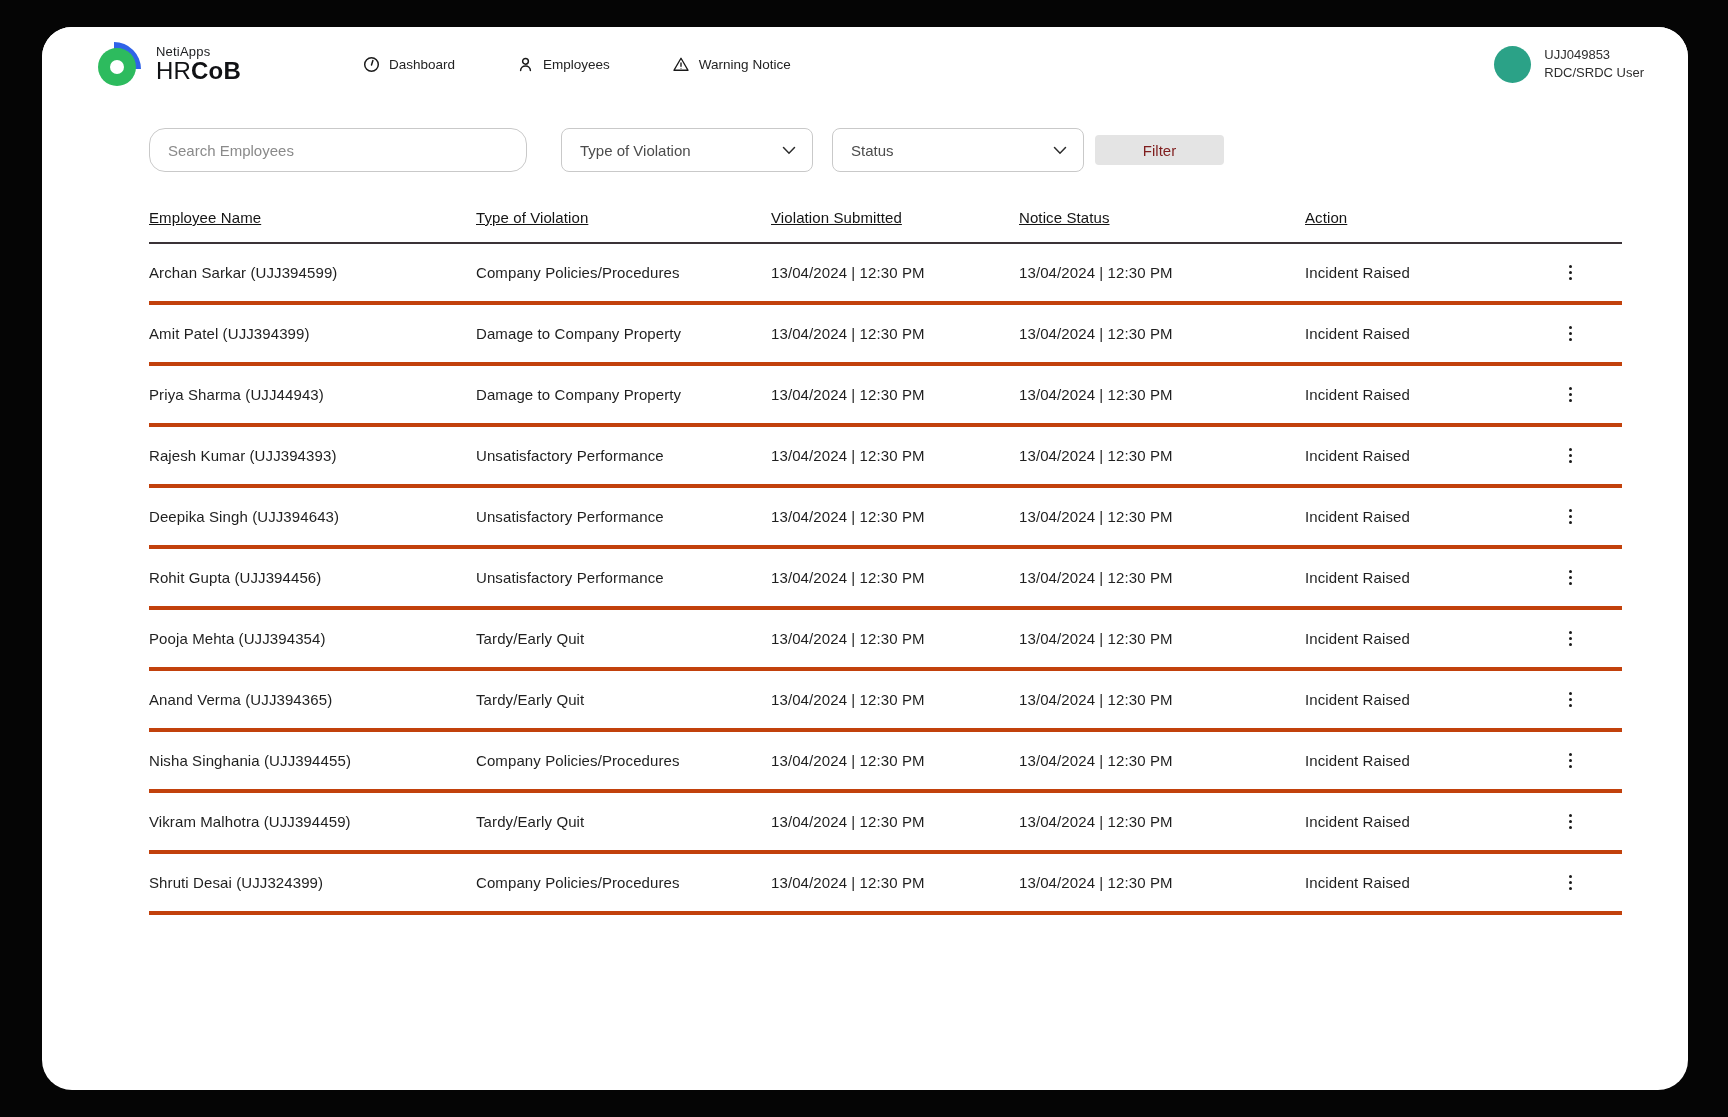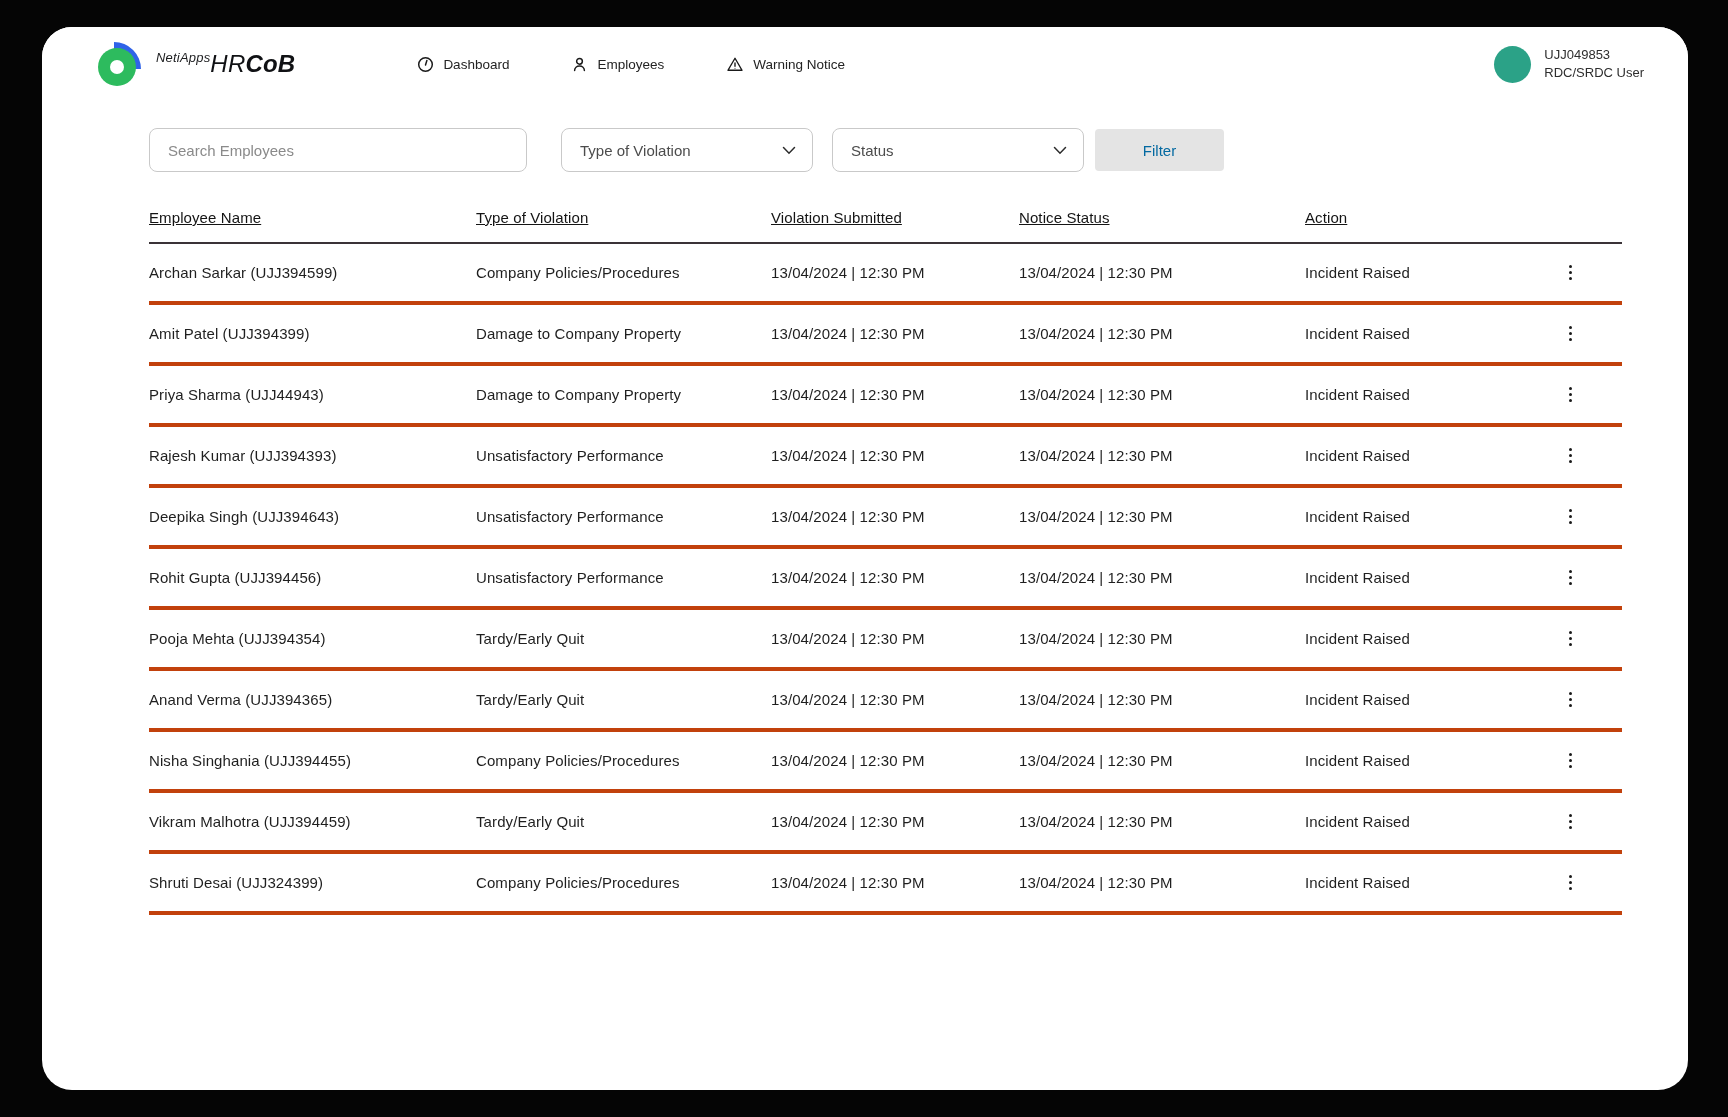--- a/index.html
+++ b/index.html
@@ -14,52 +14,52 @@
     position:absolute;left:42px;top:27px;right:40px;bottom:27px;
     background:#ffffff;border-radius:30px;overflow:hidden;
   }
   
   .app-header{height:74px;display:flex;align-items:center;padding:0 44px 0 56px;background:#fff;}
   .logo{display:flex;align-items:center;gap:10px;}
   .logo-mark{position:relative;width:48px;height:46px;flex:none;}
   .logo-blue{position:absolute;top:1px;left:16px;width:27px;height:27px;background:#2f63e8;border-radius:0 27px 0 0;}
   .logo-green{position:absolute;left:0;bottom:1px;width:38px;height:38px;border-radius:50%;background:#2dbb5e;}
   .logo-green::after{content:"";position:absolute;left:12px;top:12px;width:14px;height:14px;border-radius:50%;background:#fff;}
-  .logo-text{display:flex;flex-direction:row;line-height:1.05;font-style:italic;}
+  .logo-text{display:flex;flex-direction:column;line-height:1.05;}
   .logo-company{font-size:13px;color:#1c1d1f;letter-spacing:.2px;}
   .logo-product{font-size:24px;color:#101114;letter-spacing:.2px;}
   .logo-product .bold{font-weight:700;}
   .main-nav{display:flex;align-items:center;gap:62px;margin-left:122px;}
   .nav-item{display:flex;align-items:center;gap:9px;font-size:13.5px;color:#232323;cursor:pointer;}
   .nav-item svg{display:block;}
   .user-block{margin-left:auto;display:flex;align-items:center;gap:13px;}
   .avatar{width:37px;height:37px;border-radius:50%;background:#2BA287;}
   .user-meta{font-size:13px;color:#2e2e2e;line-height:1.4;}
   
   .title-band{background:#f2f3f6;height:75px;display:flex;align-items:center;padding-left:107px;}
   .page-title{font-size:17px;font-weight:500;color:#101114;letter-spacing:.2px;}
   
   .content{padding:27px 66px 0 107px;}
   .filter-row{display:flex;align-items:center;}
   .search-input{
-    width:378px;height:44px;box-sizing:border-box;border:1px solid #c9c9c9;border-radius:8px;
+    width:378px;height:44px;box-sizing:border-box;border:1px solid #c9c9c9;border-radius:16px;
     padding:0 18px;font-size:15px;color:#1b1b1b;outline:none;background:#fff;
     font-family:"Liberation Sans", sans-serif;
   }
   .search-input::placeholder{color:#8a8a8a;}
   .dropdown{
     height:44px;box-sizing:border-box;border:1px solid #c9c9c9;border-radius:8px;background:#fff;
     display:flex;align-items:center;justify-content:space-between;padding:0 16px 0 18px;cursor:pointer;
   }
   .dropdown-violation{width:252px;margin-left:34px;}
   .dropdown-status{width:252px;margin-left:19px;}
   .dropdown-label{font-size:15px;color:#4c4c4c;}
   .filter-button{
-    margin-left:11px;width:129px;height:42px;border:none;border-radius:4px;background:#e4e4e4;
-    font-size:15px;color:#0369a1;cursor:pointer;font-family:"Liberation Sans", sans-serif;
+    margin-left:11px;width:129px;height:30px;border:none;border-radius:4px;background:#e4e4e4;
+    font-size:15px;color:#7f1d1d;cursor:pointer;font-family:"Liberation Sans", sans-serif;
   }
   
   .table{margin-top:0;}
   .trow{display:grid;grid-template-columns:327px 295px 248px 286px 236px 1fr;align-items:center;}
   .thead{height:70px;align-items:end;border-bottom:2px solid #3a3337;}
   .thead .th{font-size:15px;font-weight:500;color:#141414;padding-bottom:16px;letter-spacing:.1px;text-decoration:underline;}
   .tbody-row{height:57px;border-bottom:4px solid #c2410c;}
   .cell{font-size:15px;color:#1f1f1f;letter-spacing:.1px;}
   .kebab{
     width:26px;height:26px;margin-left:16px;border:none;background:transparent;cursor:pointer;

